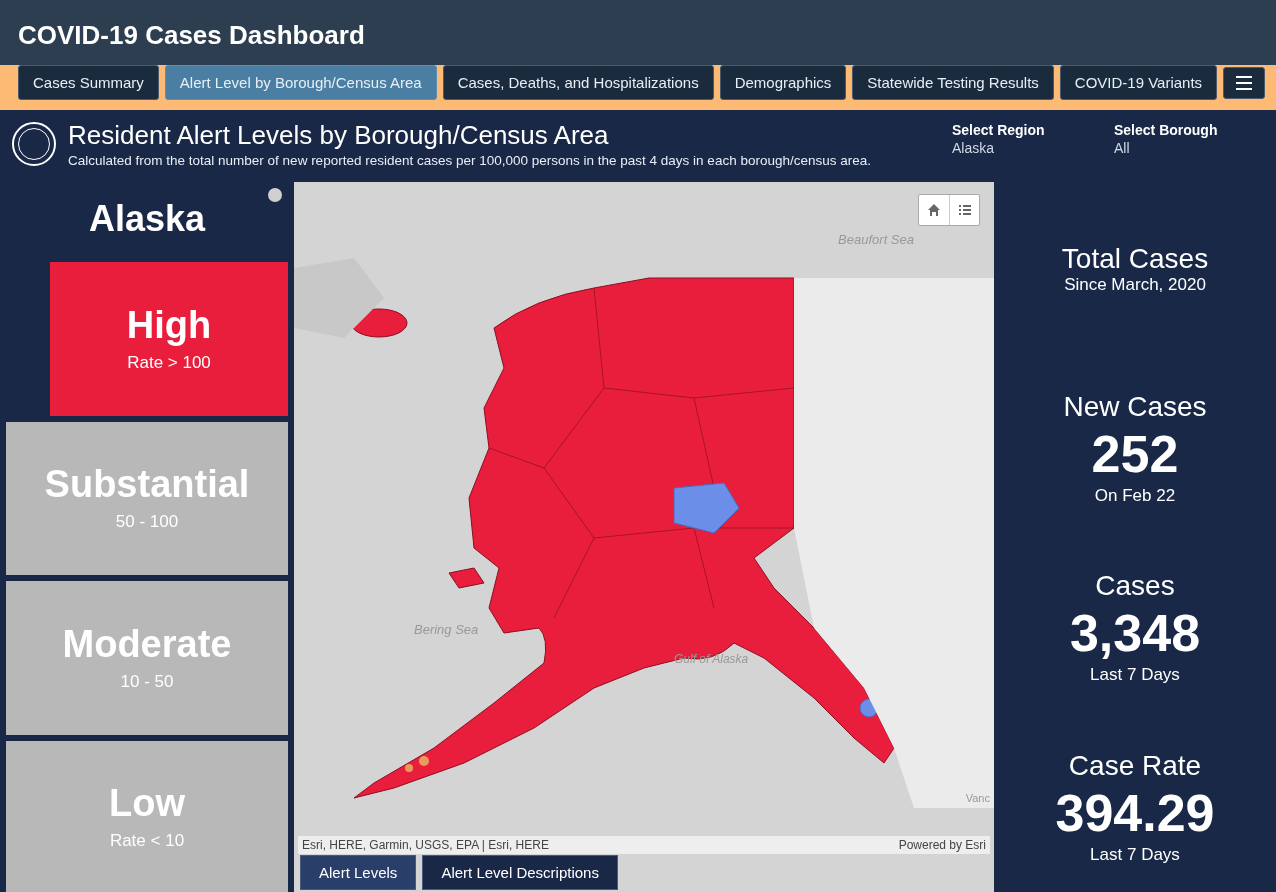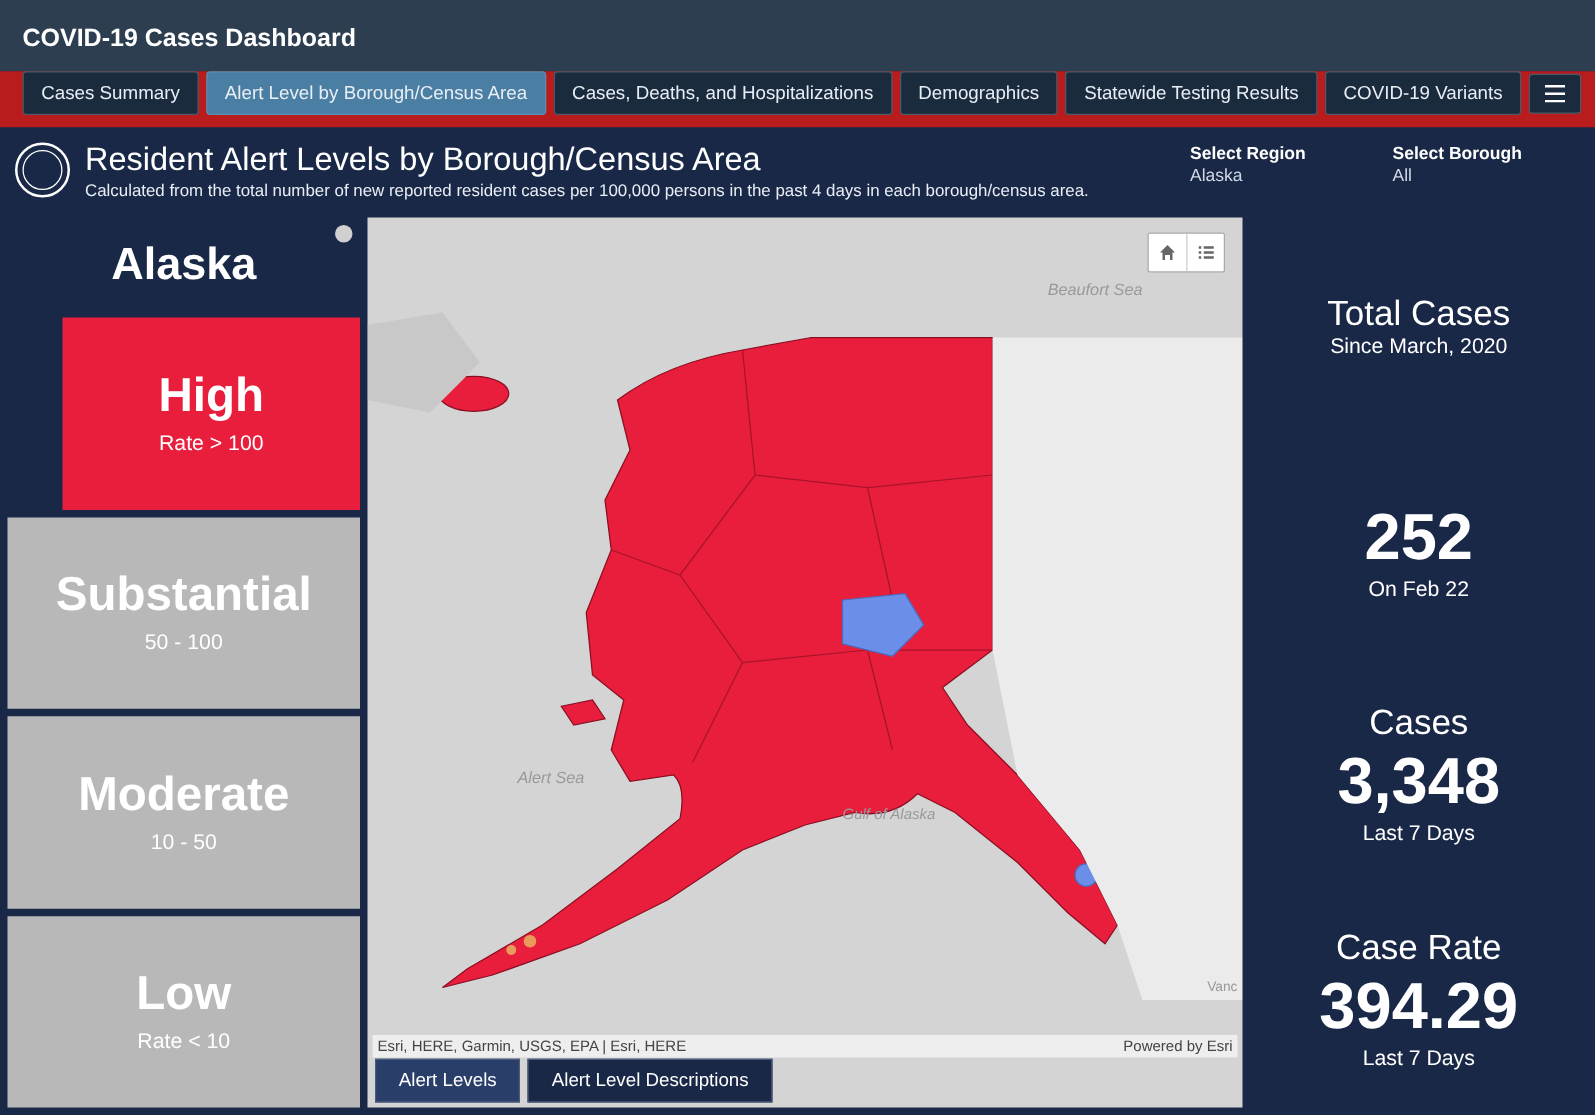--- a/index.html
+++ b/index.html
@@ -9,26 +9,26 @@
     width: 1276px;
     height: 892px;
     overflow: hidden;
     color: #fff;
   }
   .topbar {
     background: #2c3e50;
     padding: 20px 18px 14px 18px;
   }
   .dashboard-title {
-    font-size: 20px;
+    font-size: 26px;
     font-weight: 600;
     color: #fff;
   }
   .tabs-row {
-    background: #b91c1c;
+    background: #fdba74;
     padding: 0 8px 10px 18px;
     display: flex;
     gap: 6px;
     align-items: center;
   }
   .tab {
     background: #1a2b3d;
     border: 1px solid #4a5a6a;
     color: #e8eef5;
     padding: 8px 14px;
@@ -335,21 +335,21 @@
       <circle cx="115" cy="580" r="4" fill="#e89b5a"></circle>
 
       <ellipse cx="85" cy="135" rx="28" ry="14" fill="#e91e3c" stroke="#8b0f22"></ellipse>
 
       <path d="M 155 385 L 180 380 L 190 395 L 165 400 Z" fill="#e91e3c" stroke="#8b0f22"></path>
 
       <path d="M 0 80 L 60 70 L 90 110 L 50 150 L 0 140 Z" fill="#c8c8c8"></path>
       <path d="M 500 90 L 700 90 L 700 620 L 620 620 L 600 560 L 570 500 L 520 440 L 500 340 Z" fill="#ebebeb"></path>
     </svg>
     <div class="map-labels" style="top:50px; right:80px;">Beaufort Sea</div>
-    <div class="map-labels" style="top:440px; left:120px;">Alert Sea</div>
+    <div class="map-labels" style="top:440px; left:120px;">Bering Sea</div>
     <div class="map-labels" style="top:470px; left:380px; font-size:12px;">Gulf of Alaska</div>
     <div class="map-labels" style="bottom:90px; right:4px; font-size:11px; font-style:normal;">Vanc</div>
 
     <div class="map-controls">
       <div class="map-ctrl-btn">
         <svg width="16" height="16" viewBox="0 0 16 16">
             <path d="M8 2 L14 8 L12 8 L12 14 L10 14 L10 10 L6 10 L6 14 L4 14 L4 8 L2 8 Z" fill="#666"></path>
           </svg>
       </div>
       <div class="map-ctrl-btn">
@@ -374,20 +374,21 @@
       <div class="map-tab">Alert Level Descriptions</div>
     </div>
   </div>
 
   <div class="right-col">
     <div class="stat-card">
       <div class="stat-title">Total Cases</div>
       <div class="stat-sub">Since March, 2020</div>
     </div>
     <div class="stat-card">
+      <div class="stat-title">New Cases</div>
       <div class="stat-value big">252</div>
       <div class="stat-sub">On Feb 22</div>
     </div>
     <div class="stat-card">
       <div class="stat-title">Cases</div>
       <div class="stat-value big">3,348</div>
       <div class="stat-sub">Last 7 Days</div>
     </div>
     <div class="stat-card">
       <div class="stat-title">Case Rate</div>

